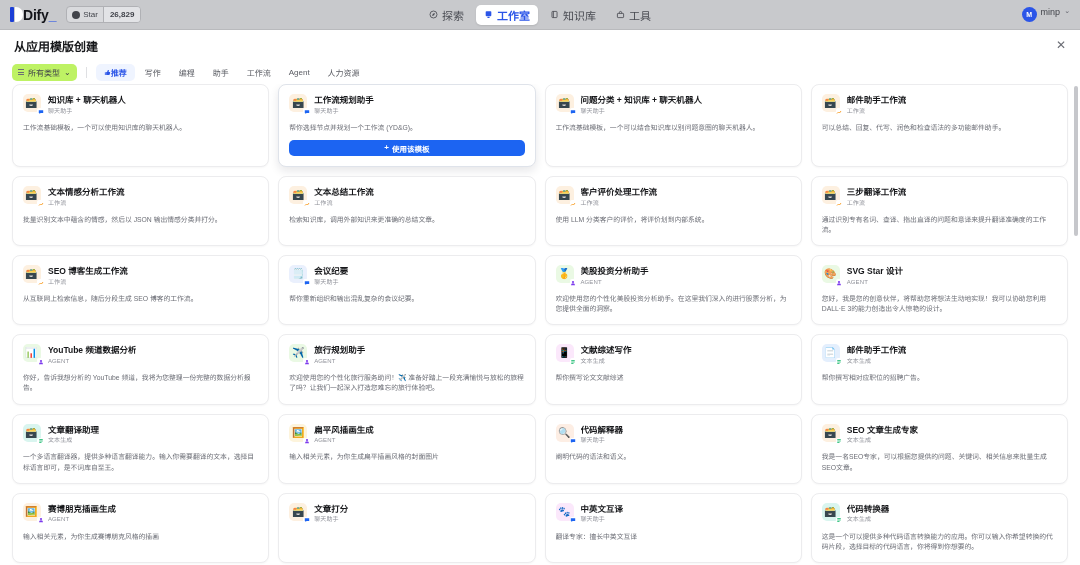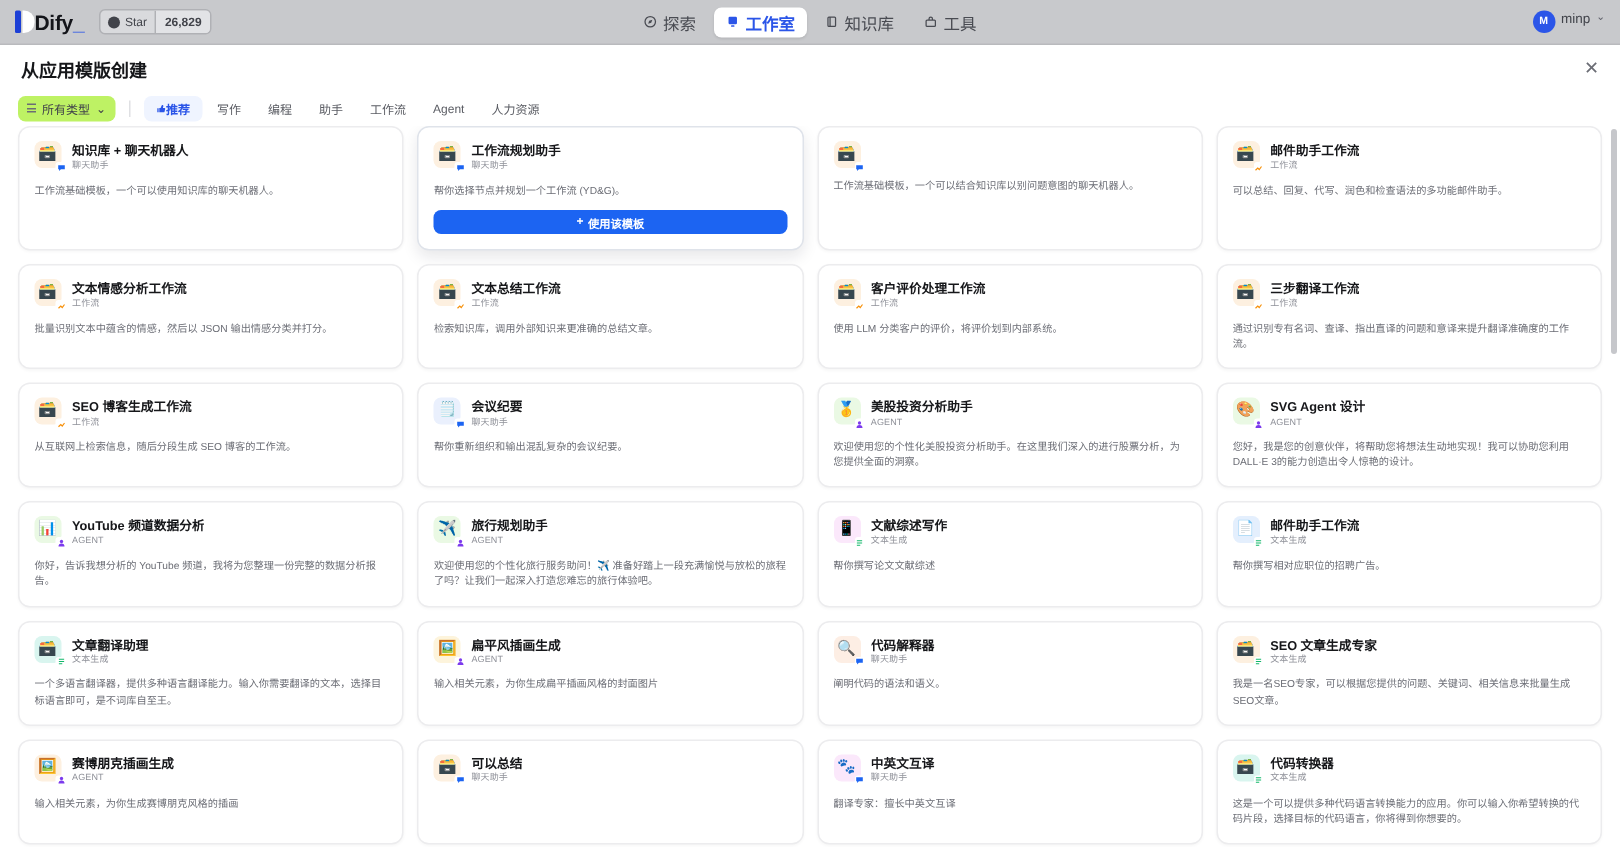--- a/index.html
+++ b/index.html
@@ -398,20 +398,24 @@
       <div class="card">
         <div class="card-top">
           <div class="card-icon" style="background:#fdf0e0">
             <span>🗃️</span>
             <span class="badge">
               <svg viewBox="0 0 12 12" fill="#1c64f2">
                 <path d="M1.6 2.4h8.8v5.4H5.2L2.8 9.9V7.8H1.6z"></path>
               </svg>
             </span>
           </div>
+          <div class="card-meta">
+            <div class="card-title">问题分类 + 知识库 + 聊天机器人</div>
+            <div class="card-type">聊天助手</div>
+          </div>
         </div>
         <div class="card-desc">工作流基础模板，一个可以结合知识库以别问题意图的聊天机器人。</div>
       </div>
       <div class="card">
         <div class="card-top">
           <div class="card-icon" style="background:#fdf0e0">
             <span>🗃️</span>
             <span class="badge">
               <svg viewBox="0 0 12 12" fill="none" stroke="#f79009" stroke-width="1.6">
                 <path d="M2 9 5 6l2 2 3-4"></path>
@@ -550,21 +554,21 @@
           <div class="card-icon" style="background:#eaf9e4">
             <span>🎨</span>
             <span class="badge">
               <svg viewBox="0 0 12 12" fill="#7c3aed">
                 <circle cx="6" cy="4" r="2.2"></circle>
                 <path d="M2 10.5a4 4 0 0 1 8 0z"></path>
               </svg>
             </span>
           </div>
           <div class="card-meta">
-            <div class="card-title">SVG Agent 设计</div>
+            <div class="card-title">SVG Star 设计</div>
             <div class="card-type">AGENT</div>
           </div>
         </div>
         <div class="card-desc">您好，我是您的创意伙伴，将帮助您将想法生动地实现！我可以协助您利用DALL·E 3的能力创造出令人惊艳的设计。</div>
       </div>
       <div class="card">
         <div class="card-top">
           <div class="card-icon" style="background:#eaf9e4">
             <span>📊</span>
             <span class="badge">
@@ -724,21 +728,21 @@
         <div class="card-top">
           <div class="card-icon" style="background:#fdf0e0">
             <span>🗃️</span>
             <span class="badge">
               <svg viewBox="0 0 12 12" fill="#1c64f2">
                 <path d="M1.6 2.4h8.8v5.4H5.2L2.8 9.9V7.8H1.6z"></path>
               </svg>
             </span>
           </div>
           <div class="card-meta">
-            <div class="card-title">可以总结</div>
+            <div class="card-title">文章打分</div>
             <div class="card-type">聊天助手</div>
           </div>
         </div>
         <div class="card-desc"></div>
       </div>
       <div class="card">
         <div class="card-top">
           <div class="card-icon" style="background:#fbe8fb">
             <span>🐾</span>
             <span class="badge">

